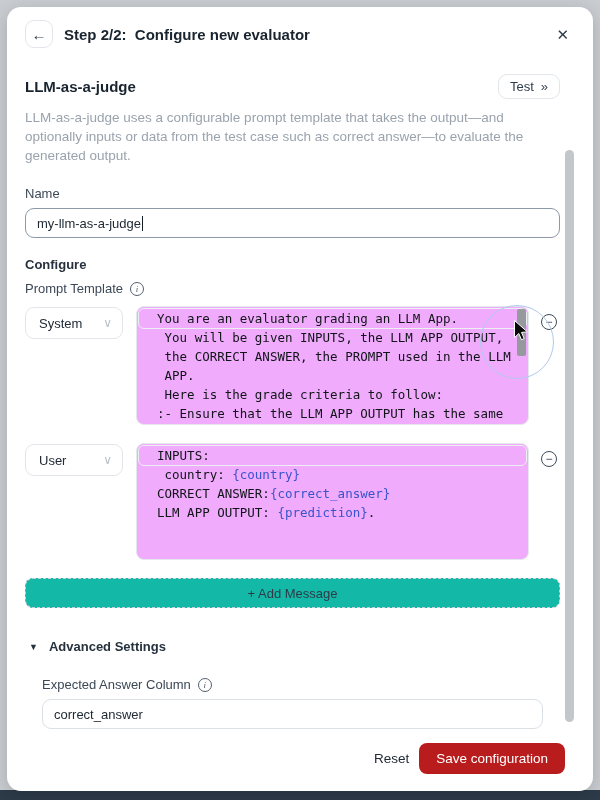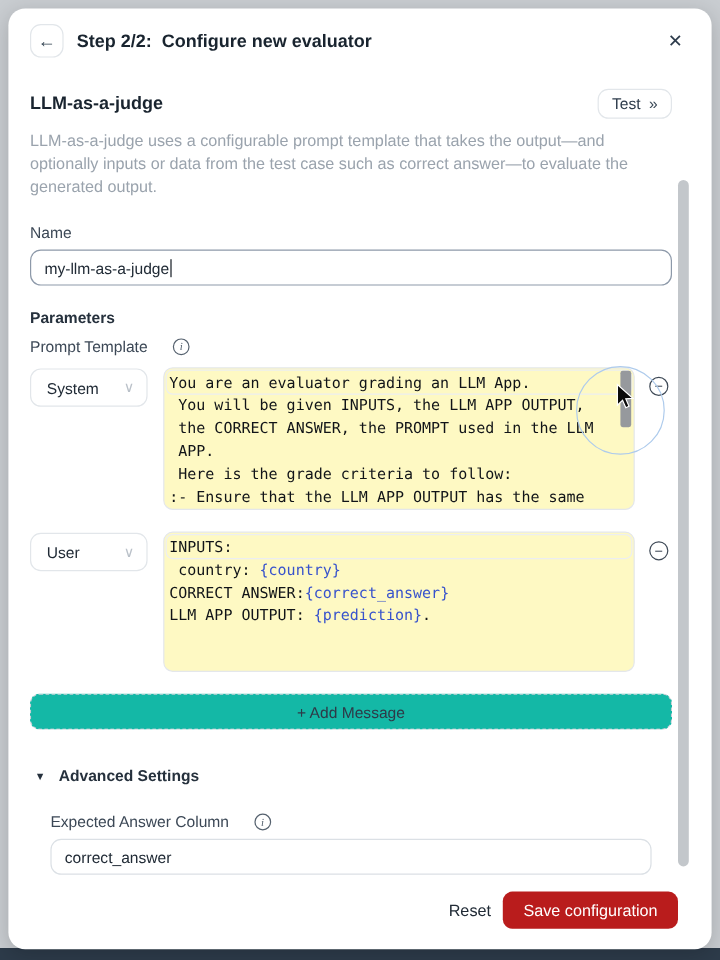--- a/index.html
+++ b/index.html
@@ -60,41 +60,41 @@
   }
   .field-label { margin-top:21px; font-size:13px; color:#3c4856; }
   .text-input {
     margin-top:7px; height:30px; width:535px;
     border:1px solid #8d99a9; border-radius:9px; background:#fff;
     display:flex; align-items:center; padding:0 11px;
     font-size:13px; color:#212b36;
   }
   .caret { display:inline-block; width:1px; height:15px; background:#141c24; margin-left:1px; }
   .section-label { margin-top:19px; font-size:13px; font-weight:bold; color:#26313d; }
-  .label-with-info { display:flex; align-items:center; gap:21px; }
+  .label-with-info { display:flex; align-items:center; gap:7px; }
   .info-icon {
     width:14px; height:14px; border:1.2px solid #55616e; border-radius:50%;
     font-size:9px; color:#55616e; display:inline-flex; align-items:center;
     justify-content:center; font-family:"Liberation Serif", serif; font-style:italic;
     flex:0 0 auto;
   }
   
   .msg-row { display:flex; align-items:flex-start; margin-top:10px; }
   .role-select {
     width:98px; height:32px; border:1px solid #e2e6ea; border-radius:9px;
     background:#fff; display:flex; align-items:center; padding:0 10px 0 13px;
     font-size:13px; color:#212b36; cursor:pointer; margin-top:1px;
   }
   .role-select .chev-down { margin-left:auto; color:#bac1c9; font-size:12px; }
   .editor {
-    margin-left:13px; width:393px; background:#fef9c3;
+    margin-left:13px; width:393px; background:#f0abfc;
     border:1px solid #e4e7eb; border-radius:8px;
     font-family:"DejaVu Sans Mono", monospace;
     font-size:12.5px; line-height:19px; color:#111418;
-    padding:2px 4px; overflow:hidden; position:relative;
+    padding:2px 20px; overflow:hidden; position:relative;
   }
   .editor .code-line { white-space:pre; }
   .editor .tok-var { color:#3853cc; }
   .line-highlight {
     position:absolute; top:1px; left:1px; right:1px; height:21px;
     border:1px solid #eceef1; border-radius:6px; pointer-events:none;
   }
   .editor-sys { height:119px; }
   .editor-user { height:117px; }
   .editor-scroll-thumb {
@@ -178,21 +178,21 @@
     </div>
 
     <div class="desc">LLM-as-a-judge uses a configurable prompt template that takes the output—and optionally inputs or data from the test case such as correct answer—to evaluate the generated output.</div>
 
     <div class="field-label">Name</div>
     <div class="text-input">
       <span>my-llm-as-a-judge</span>
         <span class="caret"></span>
     </div>
 
-    <div class="section-label">Parameters</div>
+    <div class="section-label">Configure</div>
 
     <div class="field-label label-with-info" style="margin-top:9px;">
       <span>Prompt Template</span>
       <span class="info-icon">i</span>
     </div>
 
     <div class="msg-row">
       <div class="role-select">
         <span>System</span>
         <span class="chev-down">∨</span>

